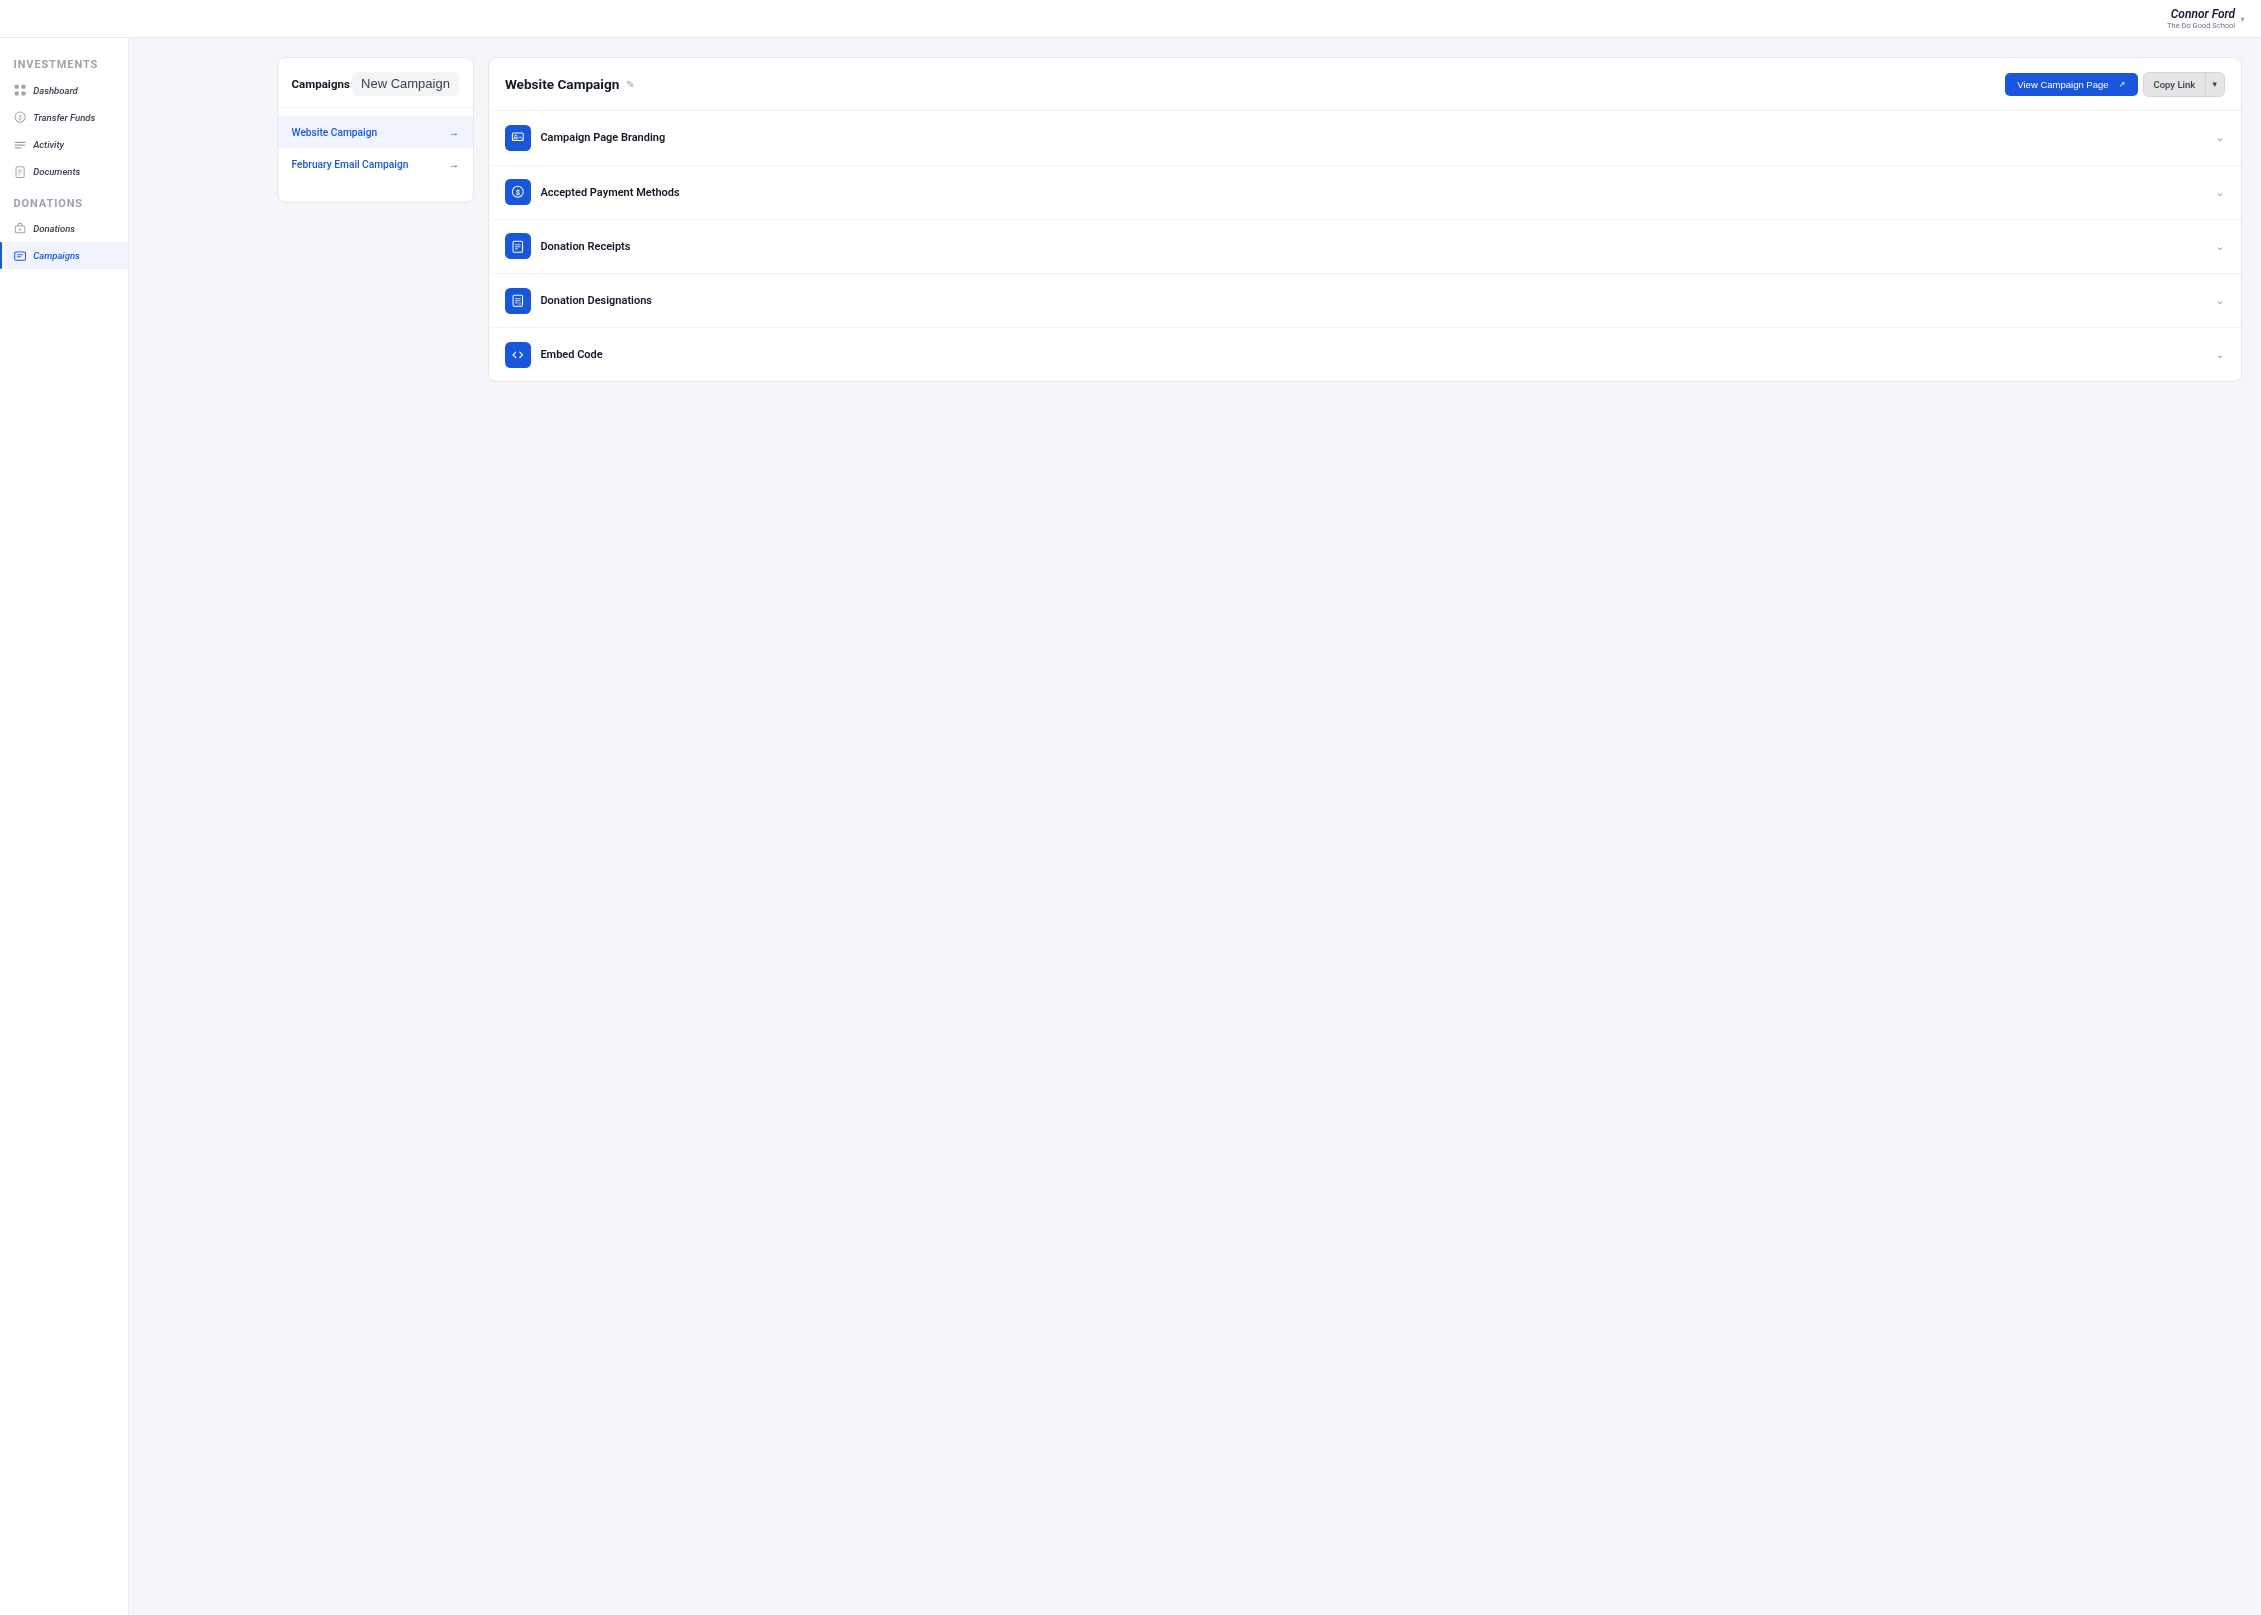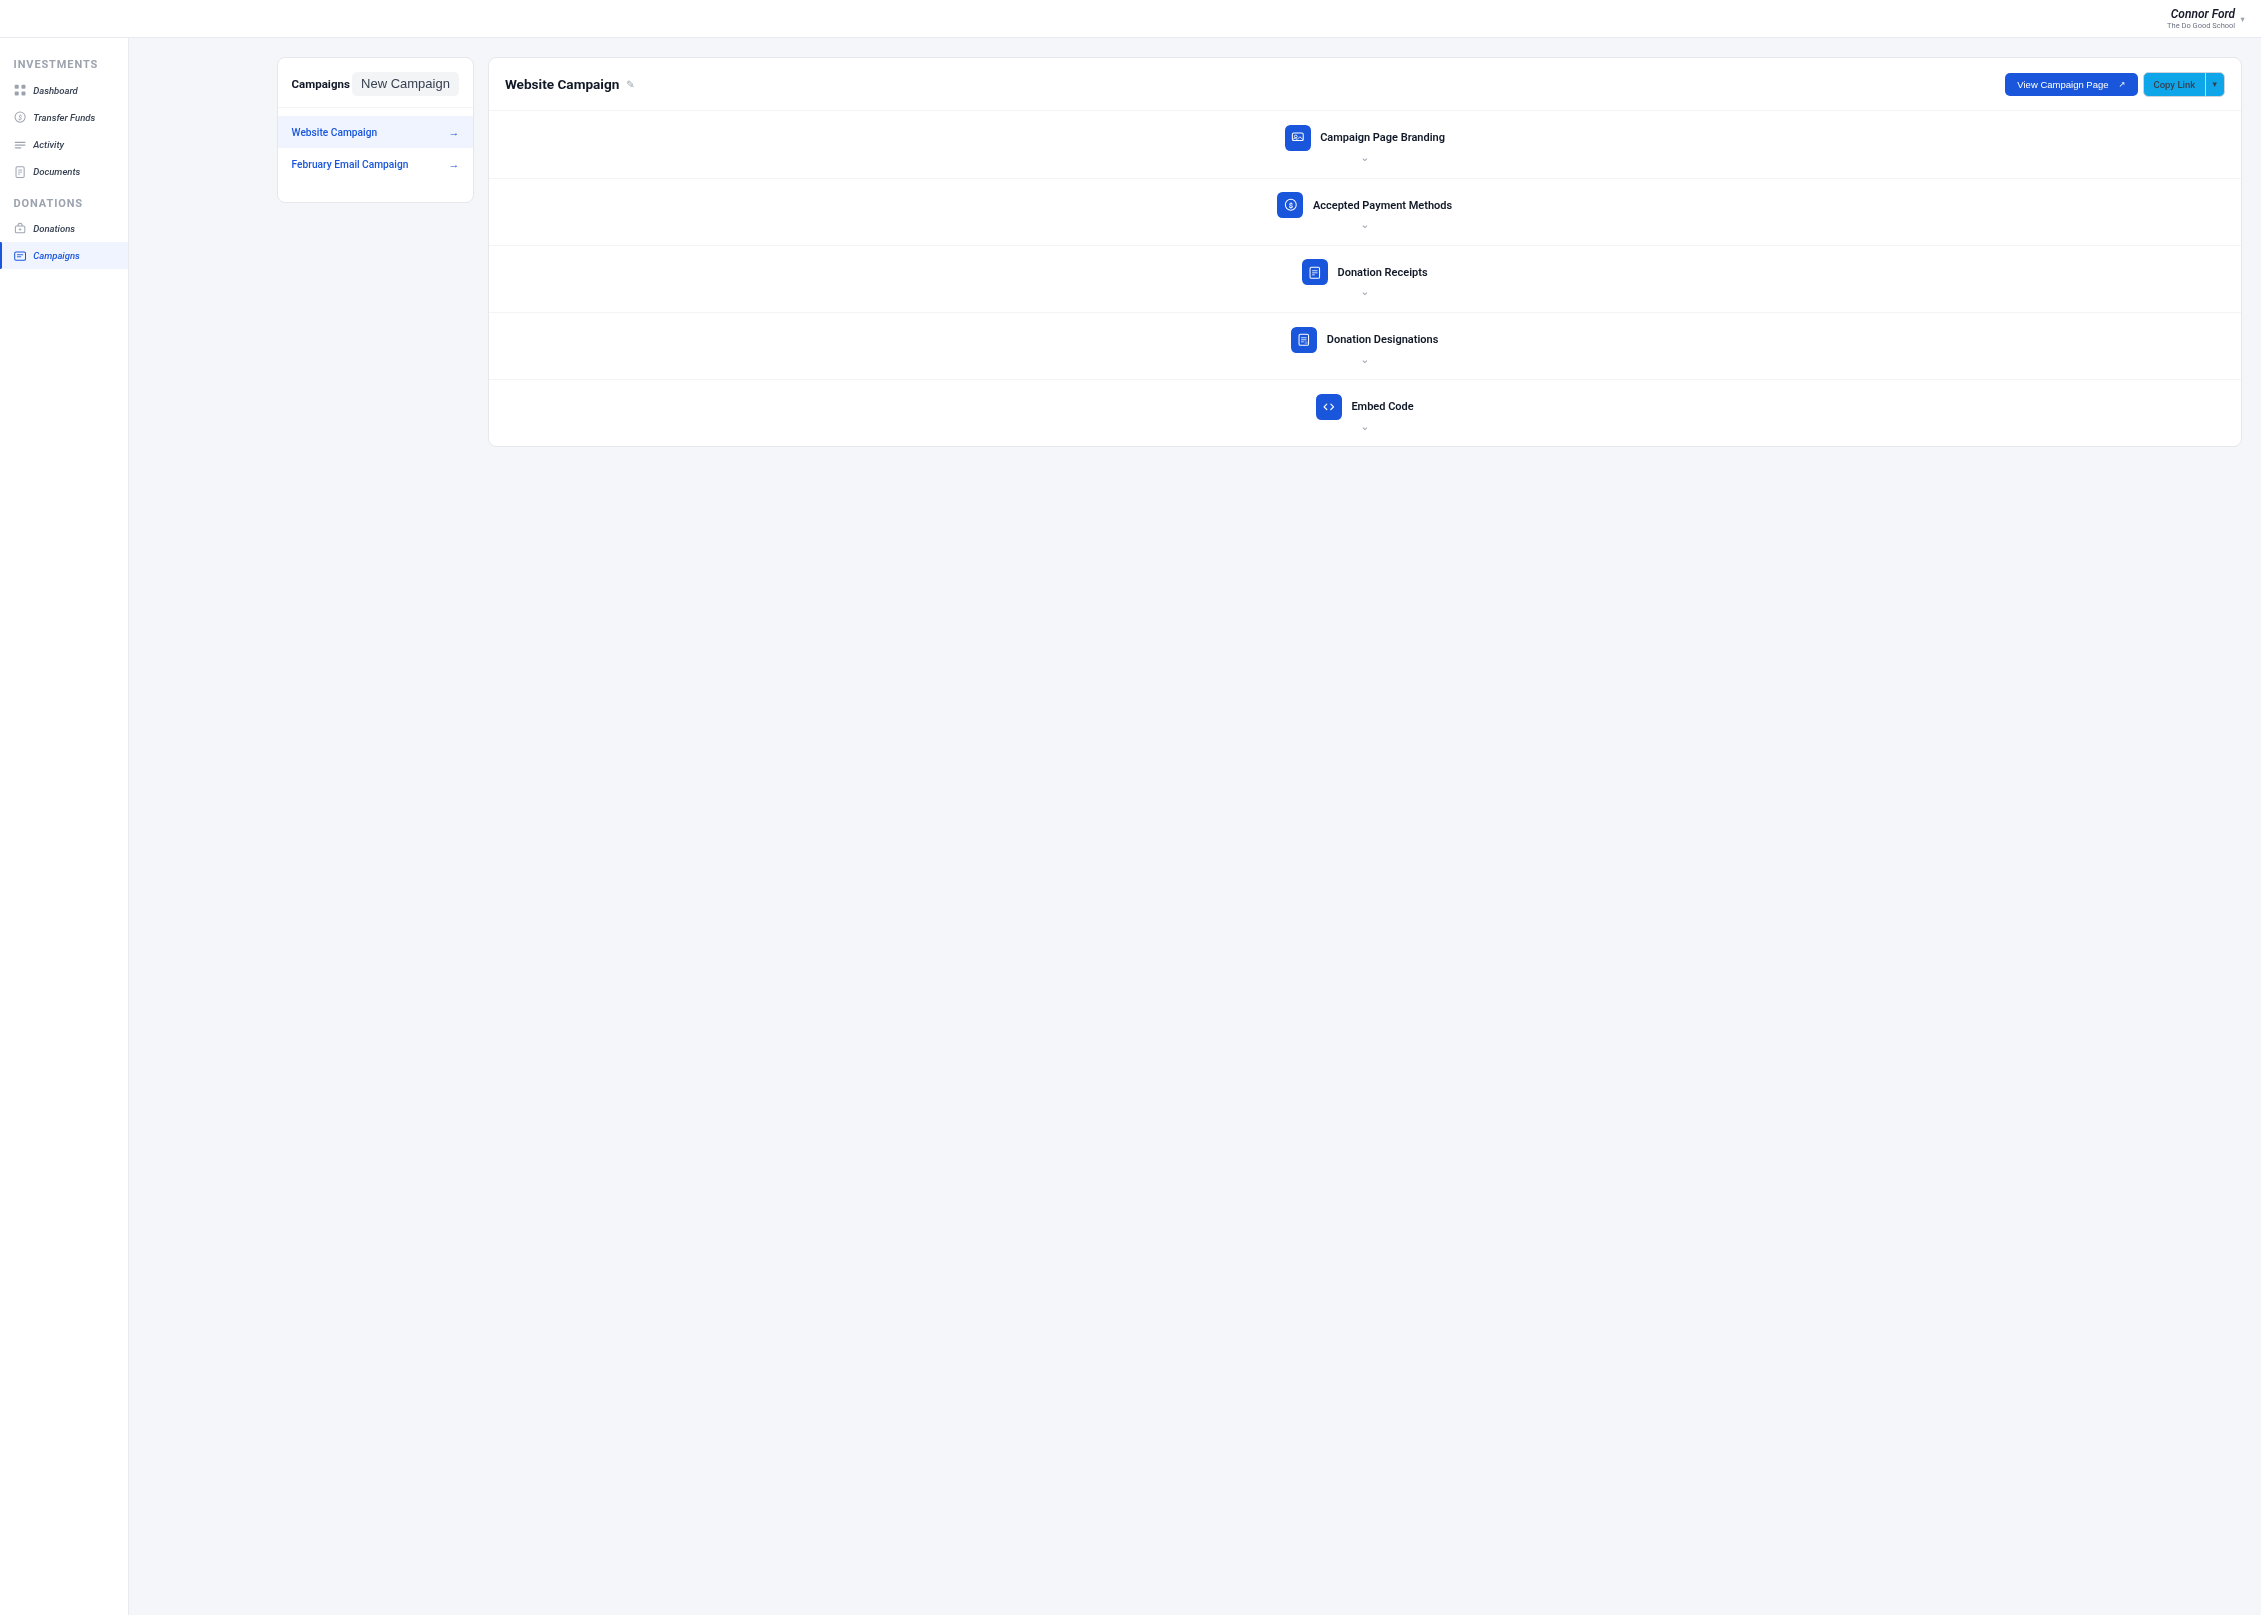--- a/index.html
+++ b/index.html
@@ -227,21 +227,21 @@
       border-radius: 5px;
       padding: 6.1px 12.2px;
       font-size: 9.5px;
       font-weight: 500;
       cursor: pointer;
     }
     .btn-copy-link {
       display: flex;
       align-items: center;
       gap: 0;
-      background: #0ea5e9;
+      background: #e5e5e5;
       color: #374151;
       border: 1px solid #d1d5db;
       border-radius: 5.4px;
       overflow: hidden;
       cursor: pointer;
     }
     .btn-copy-link-text {
       padding: 6.1px 9.5px;
       font-size: 9.5px;
       font-weight: 500;
@@ -259,21 +259,20 @@
     }
     .accordion-item:last-child {
       border-bottom: none;
     }
     .accordion-row {
       display: flex;
       align-items: center;
       justify-content: space-between;
       padding: 13.6px 16.3px;
       cursor: pointer;
-      flex-direction: column;
     }
     .accordion-left {
       display: flex;
       align-items: center;
       gap: 9.5px;
     }
     .accordion-icon-box {
       width: 26px;
       height: 26px;
       background: #1a56db;

